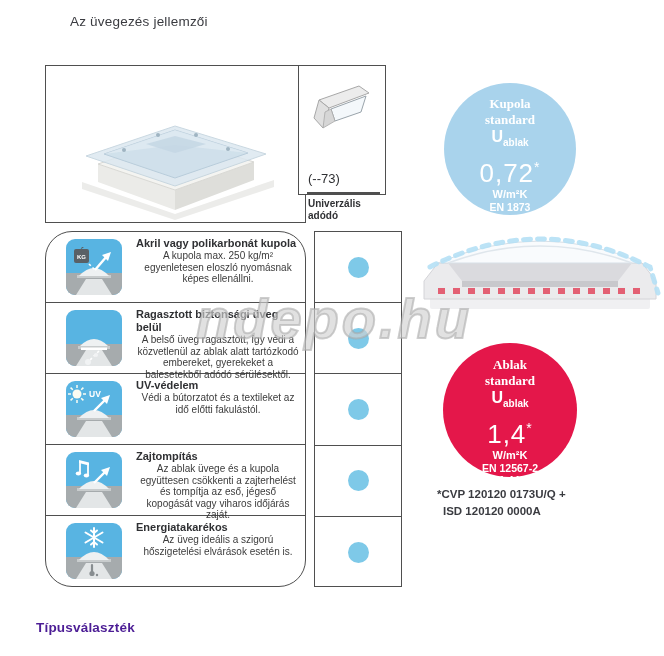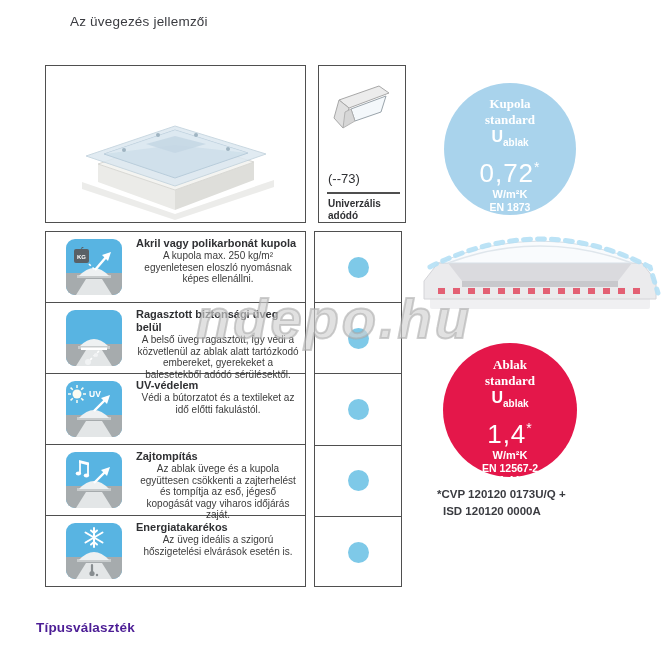--- a/index.html
+++ b/index.html
@@ -5,22 +5,22 @@
   * { margin:0; padding:0; box-sizing:border-box; }
   html,body { background:#fff; }
   body { font-family:"Liberation Sans", sans-serif; color:#3b3b3b; }
   #stage { position:relative; width:664px; height:656px; background:#fff; overflow:hidden; }
 
   .h-title { position:absolute; left:52px; top:14px; font-size:13.5px; font-weight:normal; color:#3a3b40; letter-spacing:.2px;margin-left:18px; }
   .h-title2 { position:absolute; left:36px; top:620px; font-size:13.5px; font-weight:bold; color:#4c1d95; letter-spacing:.2px; }
 
   .box { position:absolute; border:1px solid #4f4f4f; background:#fff; }
   #photo-box  { left:45px;  top:65px;  width:261px; height:158px; }
-  #glass-box  { left:318px; top:65px;  width:88px;  height:158px; }
-  #feature-table { left:45px;  top:231px; width:261px; height:356px; }
+  #glass-box  { left:298px; top:65px;  width:88px;  height:130px; }
+  #feature-table { left:45px;  top:231px; width:261px; height:356px;border-radius:27px; }
   #dots-col      { left:314px; top:231px; width:88px;  height:356px; }
 
   .f-row { position:relative; height:71px; border-bottom:1px solid #4f4f4f; display:flex; }
   .f-row:last-child { border-bottom:none; }
   .f-icon { flex:0 0 56px; width:56px; height:56px; margin:7px 0 0 20px; }
   .f-text { margin:5px 0 0 14px; width:164px; }
   .f-title { font-size:11px; font-weight:bold; line-height:13px; color:#2f3033; }
   .f-body  { font-size:10px; line-height:11.6px; color:#3b3b3b;text-align:center; }
 
   .d-cell { height:71.2px; border-bottom:1px solid #4f4f4f; display:flex; align-items:center; justify-content:center; }

